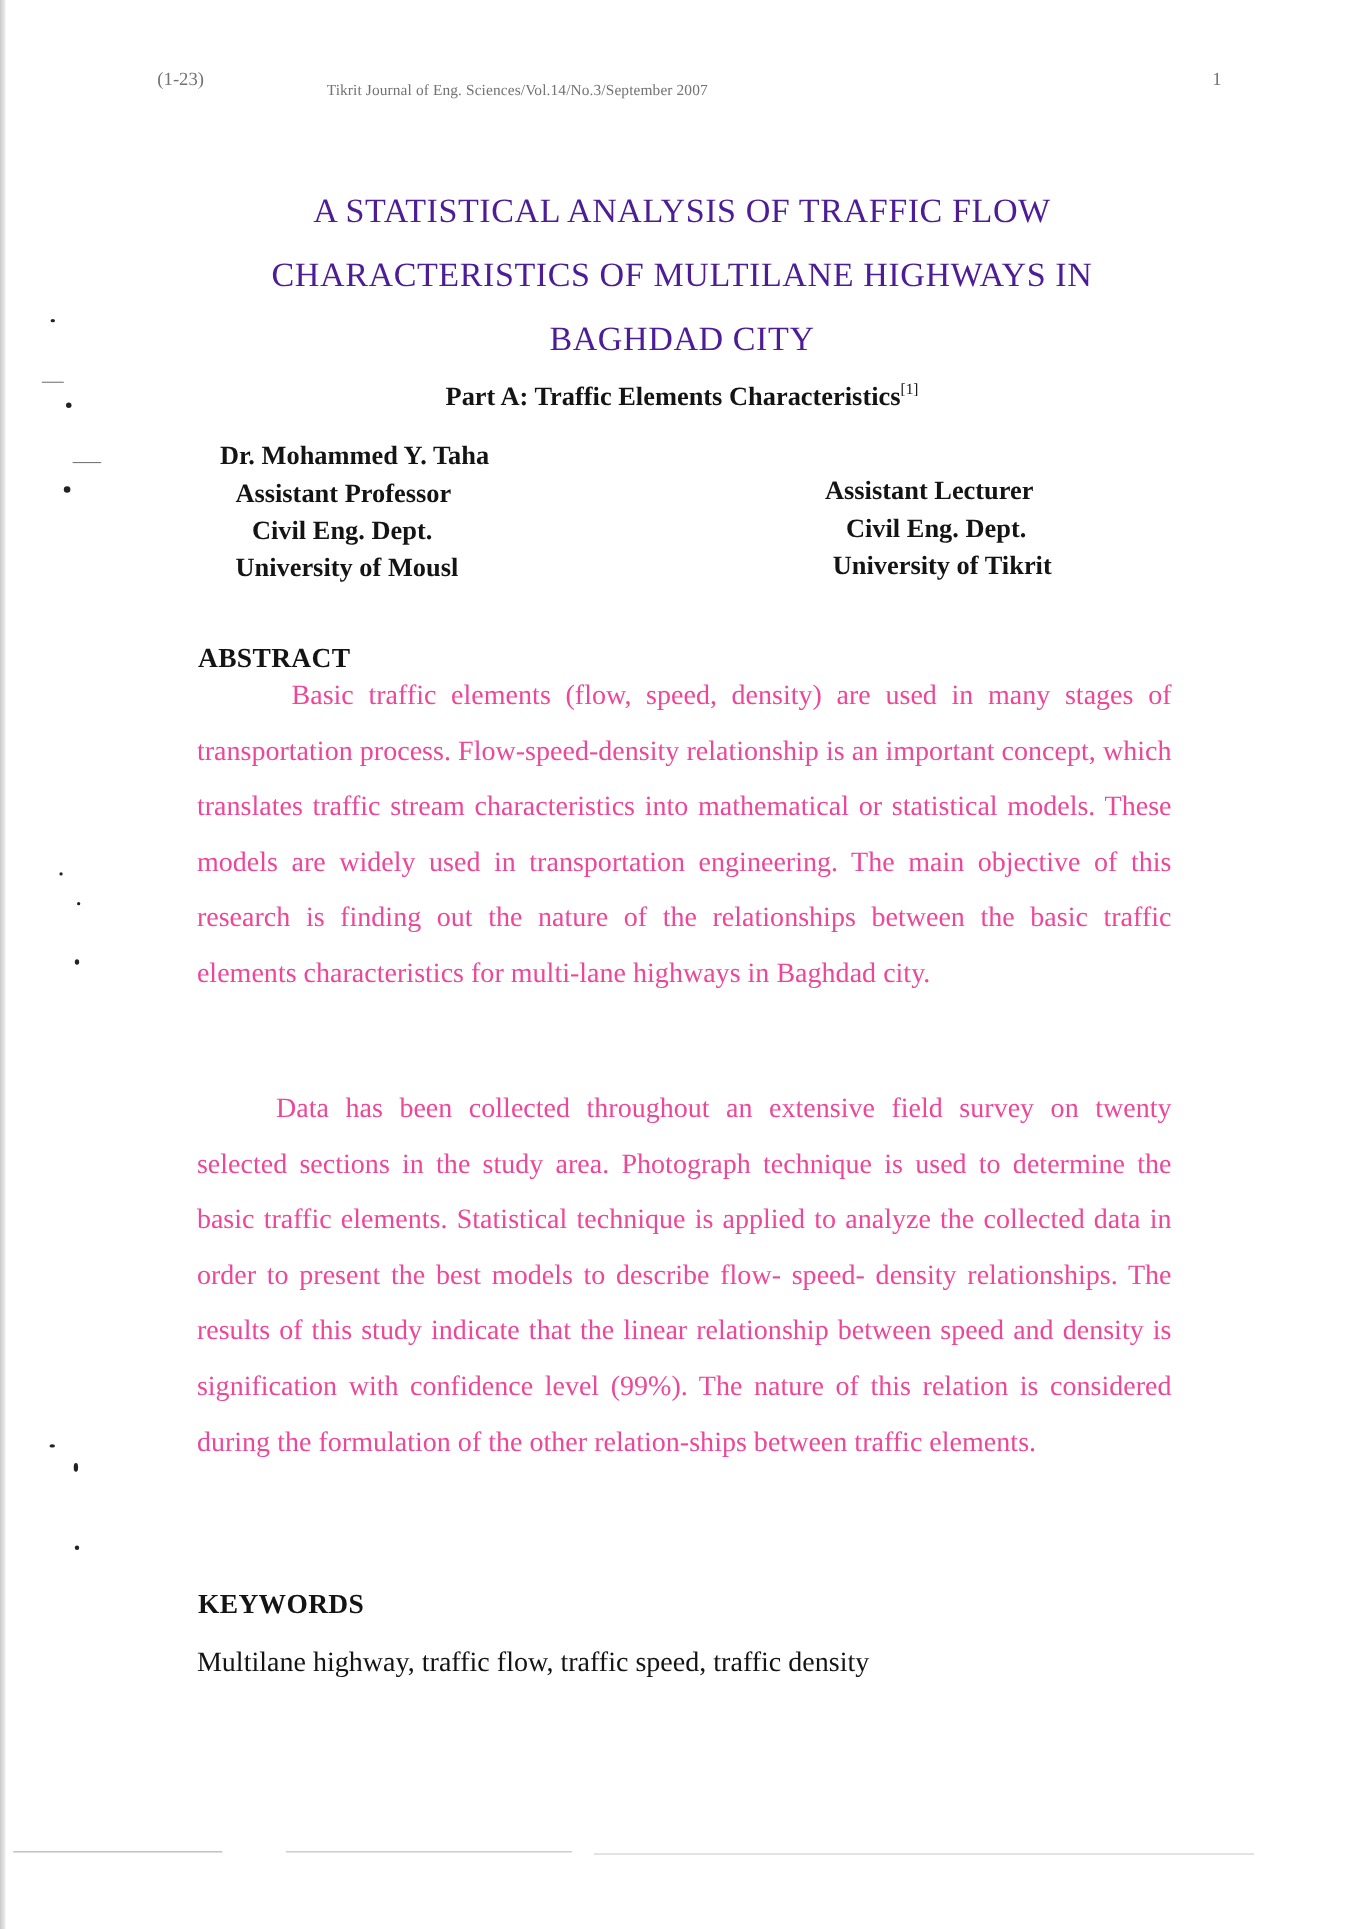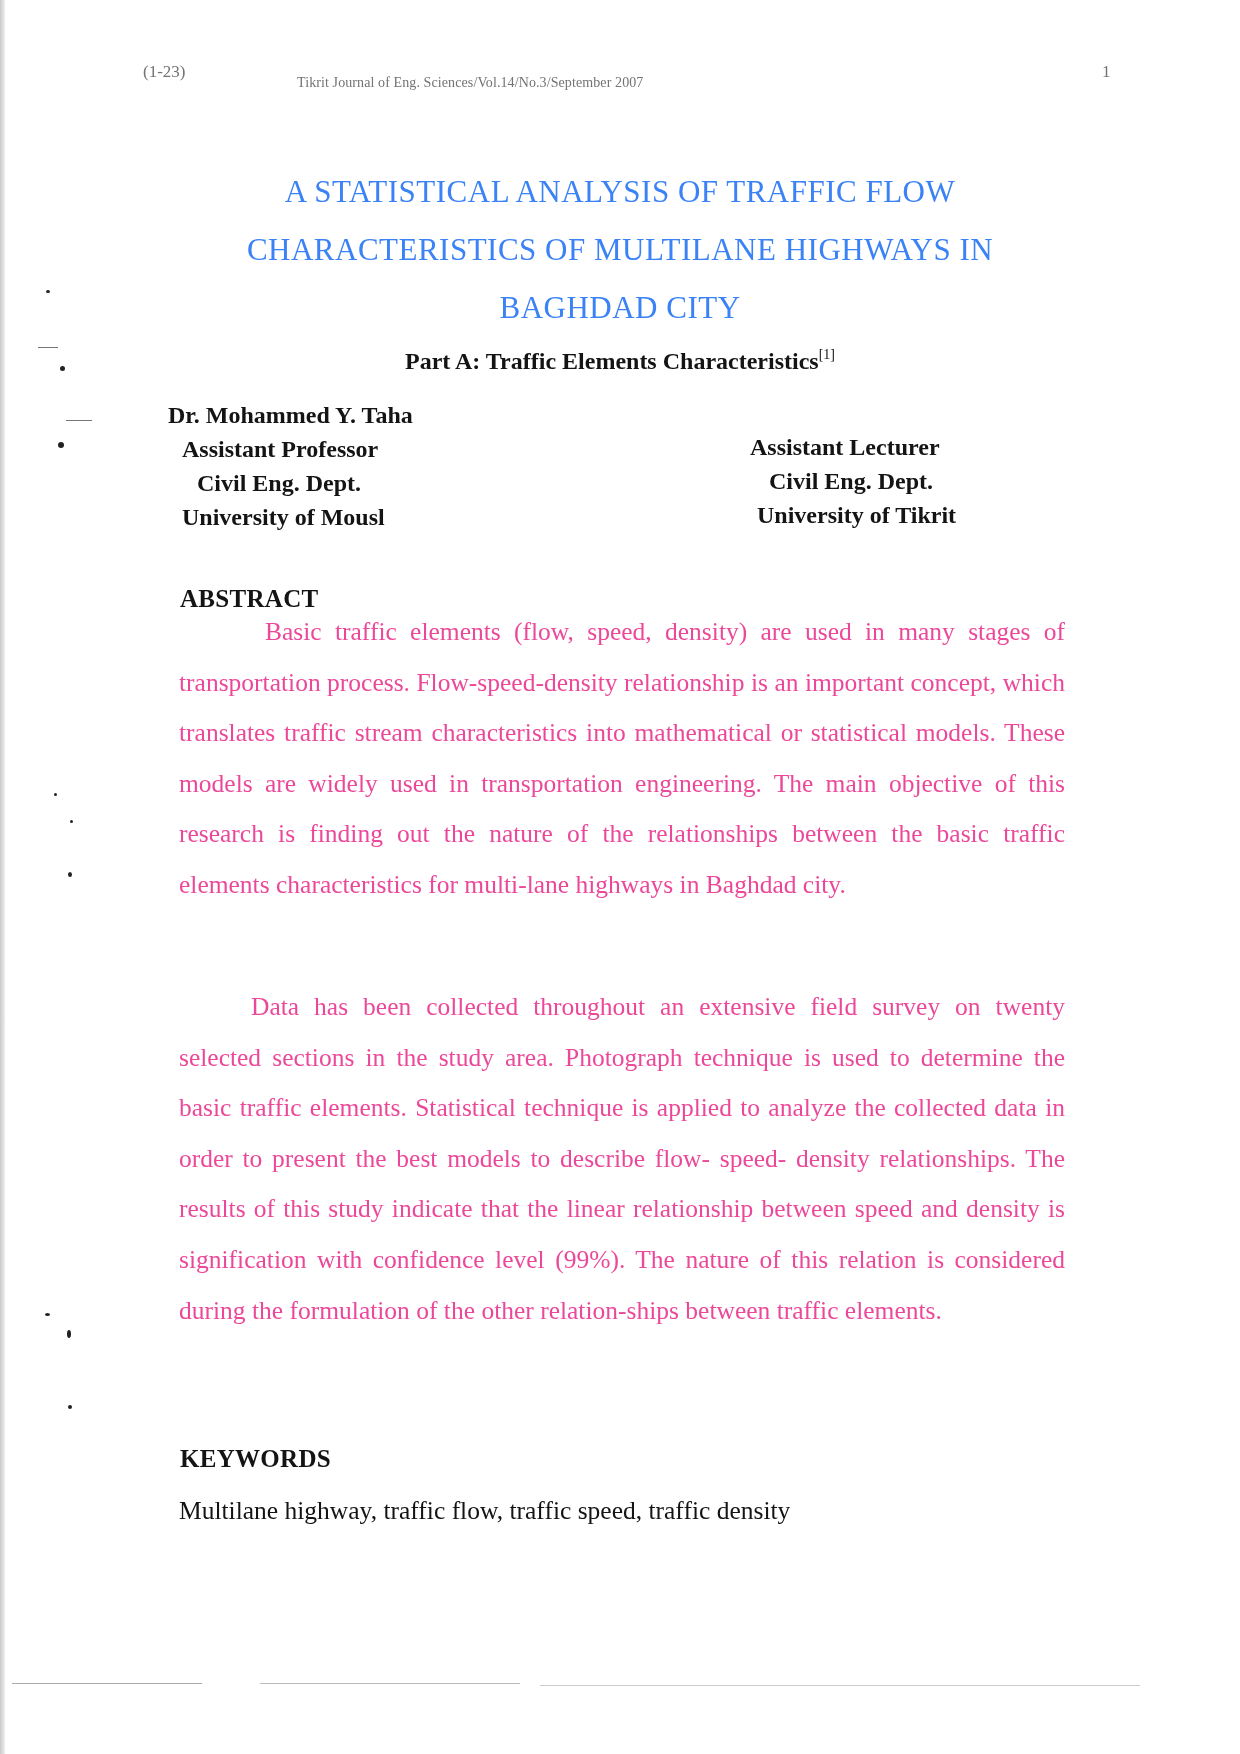--- a/index.html
+++ b/index.html
@@ -12,29 +12,29 @@
     position: absolute; left: 0; top: 0; width: 5px; height: 1754px;
     background: linear-gradient(to right, #c9c9c9, #eeeeee);
   }
   .header { position: absolute; top: 62px; left: 0; width: 1240px; height: 30px; font-size: 17px; color: #737373; }
   .header .pages { position: absolute; left: 143px; top: 0; }
   .header .journal { position: absolute; left: 297px; top: 1px; font-size: 14px; letter-spacing: 0.1px; margin-top: 12px; }
   .header .pageno { position: absolute; left: 1102px; top: 0; }
 
   .title-block { position: absolute; top: 163px; left: 160px; width: 920px; text-align: center; }
   .title-line {
-    font-size: 31px; line-height: 58px; letter-spacing: 0.5px; color: #3b82f6;
+    font-size: 31px; line-height: 58px; letter-spacing: 0.5px; color: #4c1d95;
     white-space: nowrap;
   }
   .subtitle { font-size: 24px; font-weight: bold; margin-top: 2px; line-height: 32px; }
   .subtitle sup { font-size: 14px; font-weight: normal; vertical-align: 10px; }
 
   .author { position: absolute; top: 398px; font-size: 24px; font-weight: bold; line-height: 34px; }
   .author div { white-space: nowrap; }
-  .author-left { left: 168px; }
+  .author-left { left: 200px; }
   .author-left .l1 { margin-left: 0; }
   .author-left .l2 { margin-left: 14px; }
   .author-left .l3 { margin-left: 29px; }
   .author-left .l4 { margin-left: 14px; }
   .author-right { left: 708px; }
   .author-right .l1 { margin-left: 0; }
   .author-right .l2 { margin-left: 42px; margin-top: 32px; }
   .author-right .l3 { margin-left: 61px; }
   .author-right .l4 { margin-left: 49px; }
 

